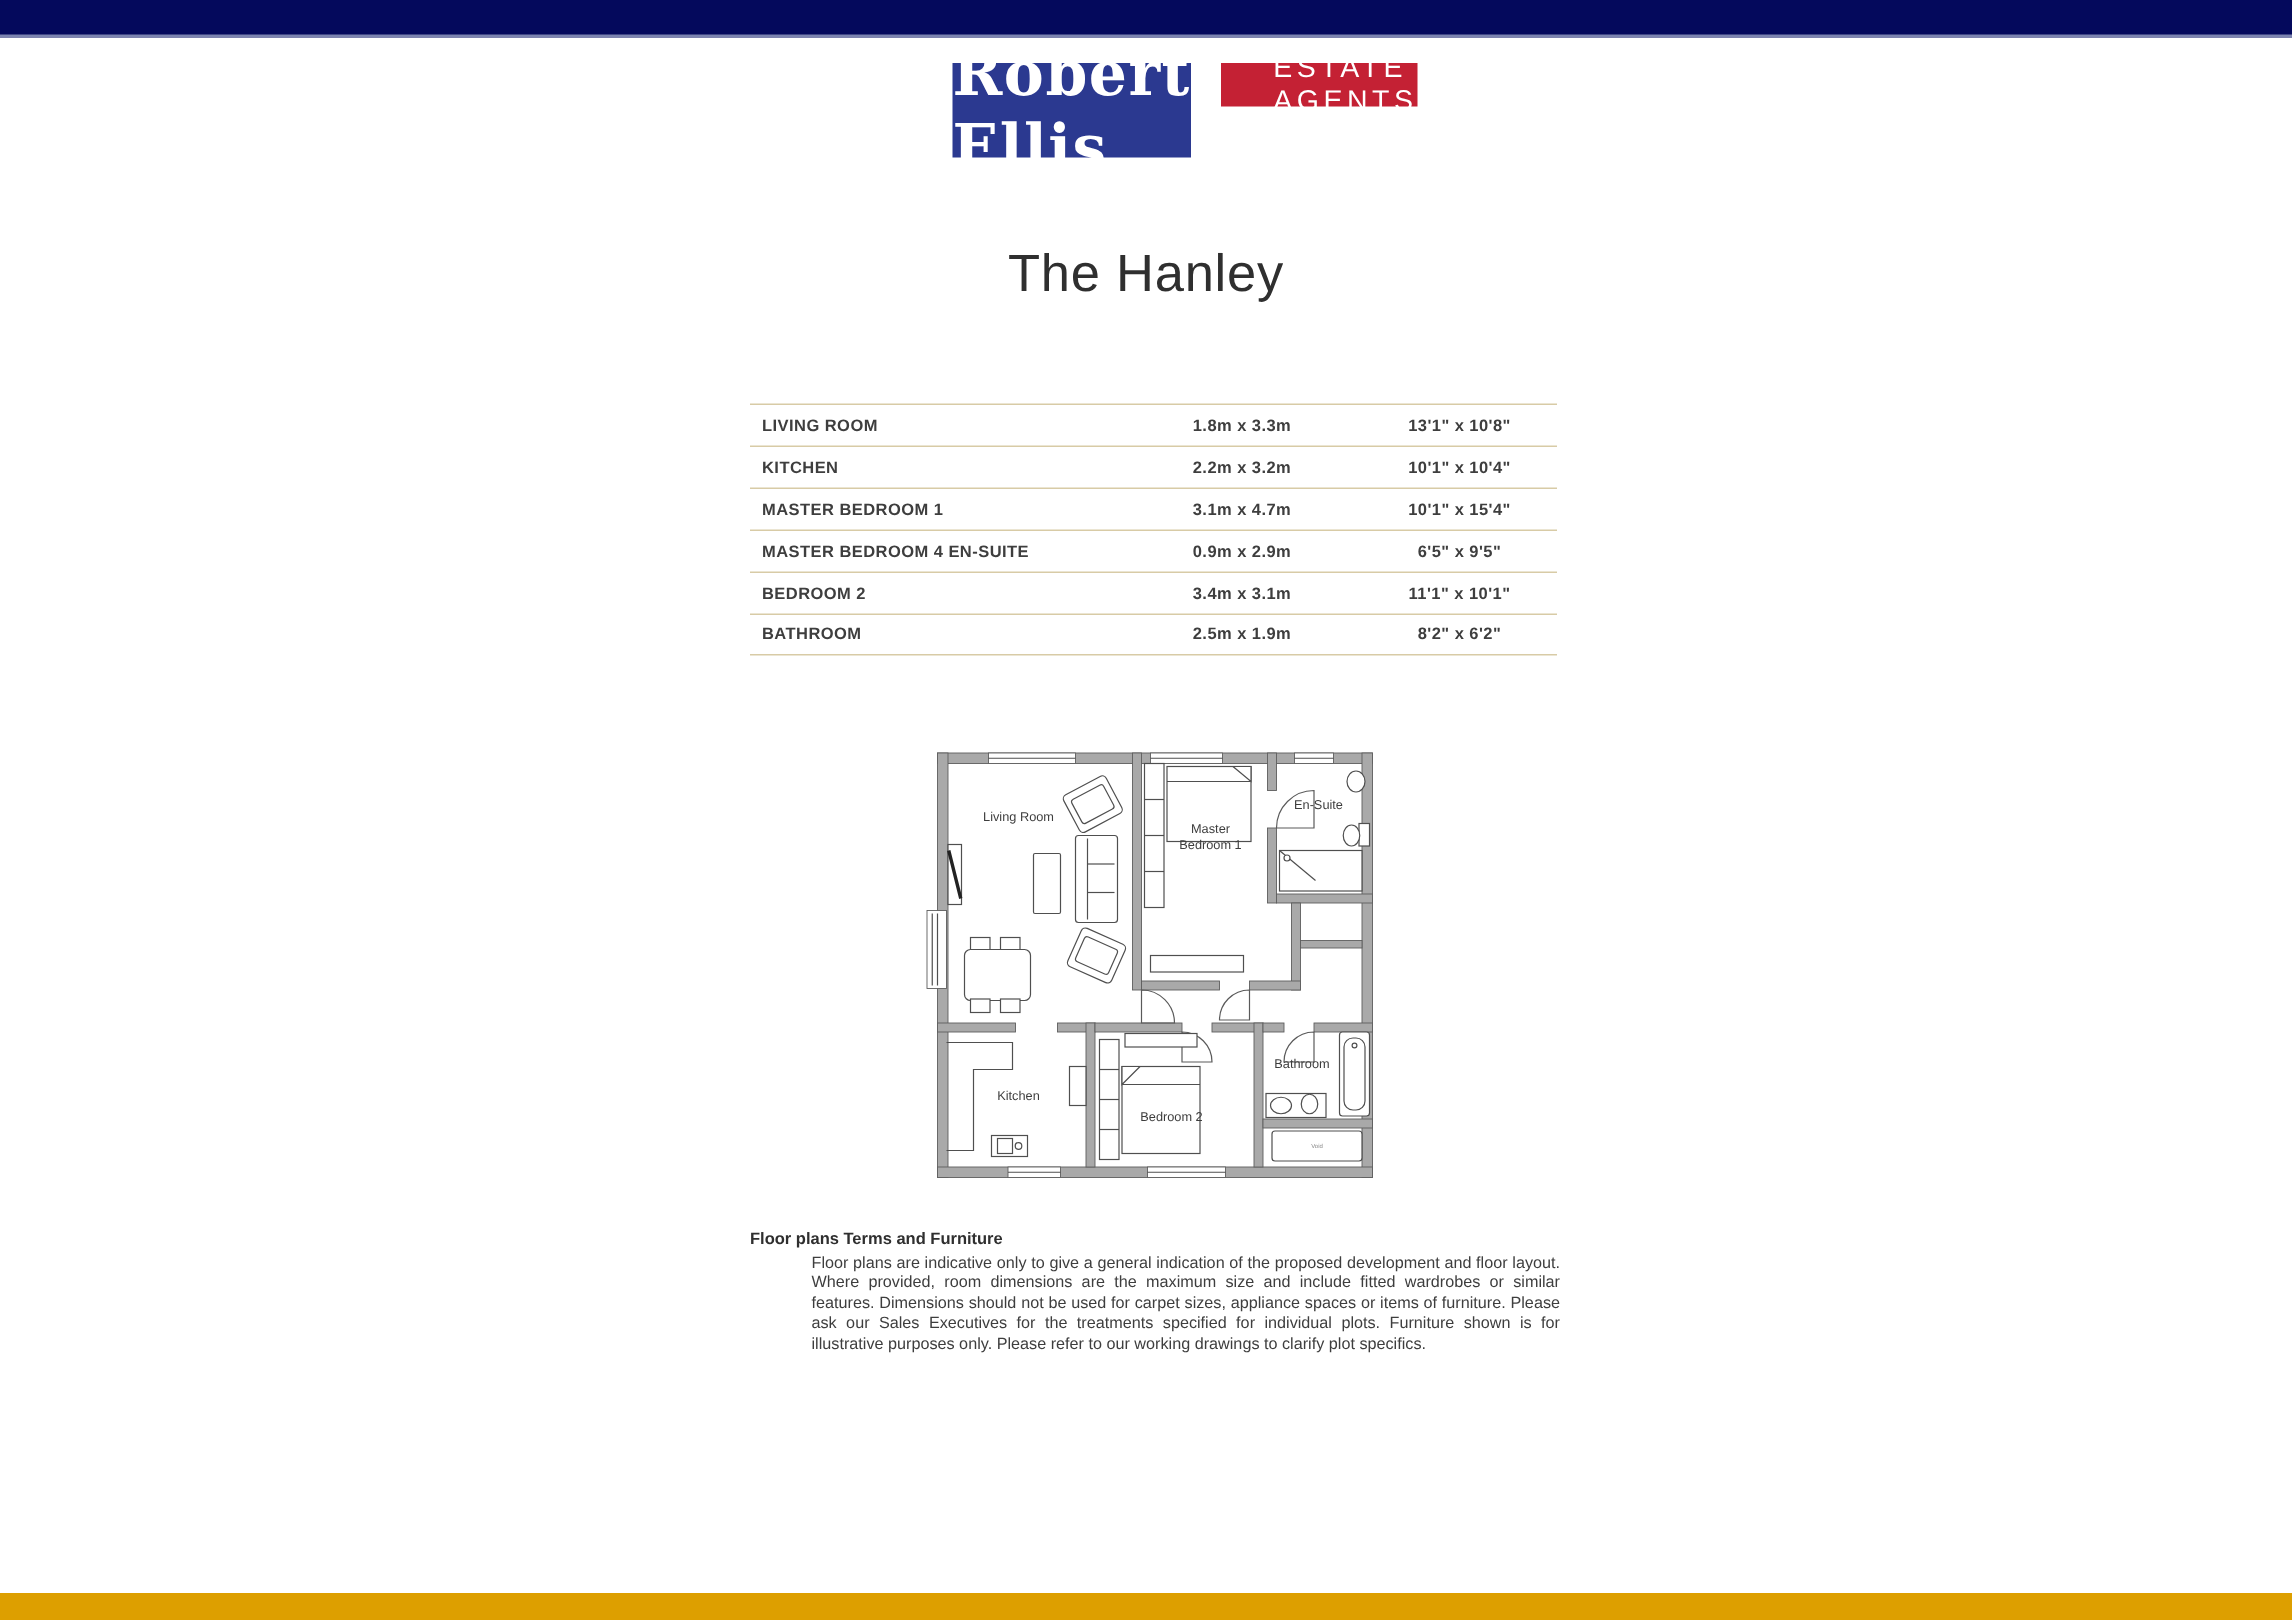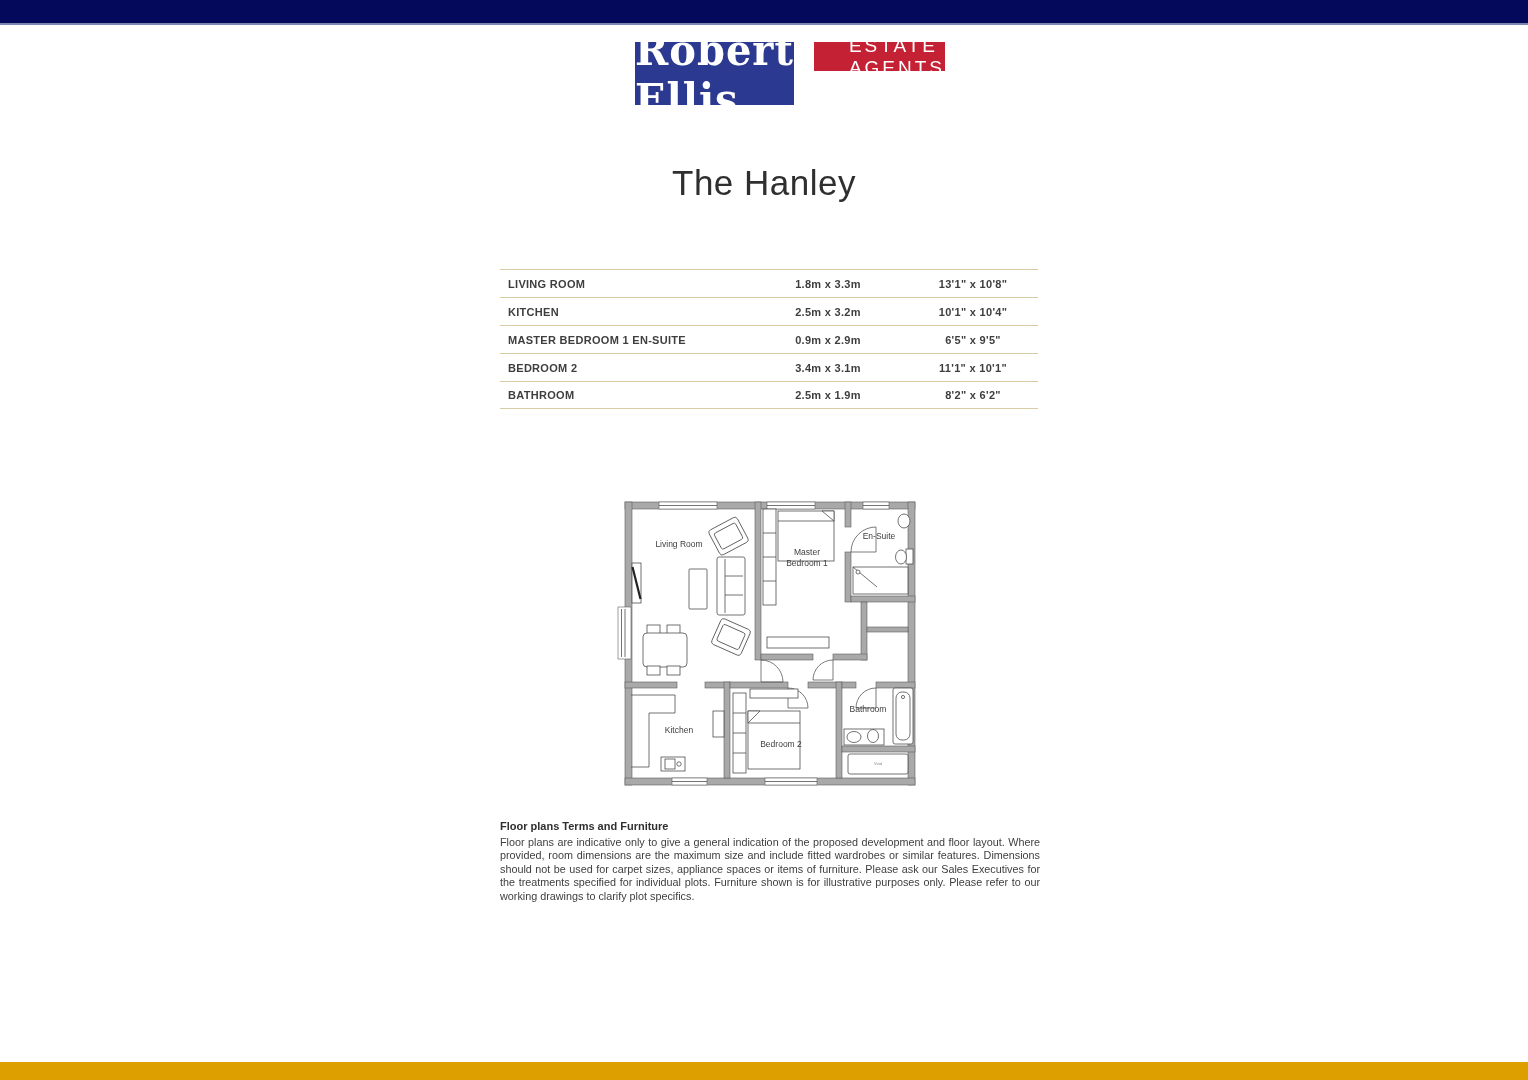--- a/index.html
+++ b/index.html
@@ -73,21 +73,21 @@
   .win  { fill: #ffffff; stroke: #5e5e5e; stroke-width: 0.6; }
   .furn { fill: #ffffff; stroke: #4f4f4f; stroke-width: 0.8; }
   .furn-line { stroke: #4f4f4f; stroke-width: 0.8; fill: none; }
   .door { stroke: #5a5a5a; stroke-width: 0.8; fill: none; }
 
   .terms {
     position: absolute; left: 500px; top: 820px; width: 540px;
     color: #3e3e3e;
   }
   .terms h3 { font-size: 11px; font-weight: 700; color: #2f2f2f; margin-bottom: 4px; }
-  .terms p  { font-size: 10.8px; line-height: 13.4px; text-align: justify; }
+  .terms p  { font-size: 10.8px; line-height: 13.4px; text-align: justify; margin-left: 41px; }
 </style>
 </head>
 <body>
 
 <div class="page">
 
   <div class="top-bar"></div>
 
   <div class="logo">
     <div class="logo-navy">
@@ -101,25 +101,30 @@
   <div class="page-title">The Hanley</div>
 
   <div class="dim-table">
     <div class="dim-row">
       <span class="dim-room">LIVING ROOM</span>
       <span class="dim-metric">1.8m x 3.3m</span>
       <span class="dim-imperial">13'1" x 10'8"</span>
     </div>
     <div class="dim-row">
       <span class="dim-room">KITCHEN</span>
-      <span class="dim-metric">2.5m x 3.2m</span>
+      <span class="dim-metric">2.2m x 3.2m</span>
       <span class="dim-imperial">10'1" x 10'4"</span>
     </div>
     <div class="dim-row">
-      <span class="dim-room">MASTER BEDROOM 1 EN-SUITE</span>
+      <span class="dim-room">MASTER BEDROOM 1</span>
+      <span class="dim-metric">3.1m x 4.7m</span>
+      <span class="dim-imperial">10'1" x 15'4"</span>
+    </div>
+    <div class="dim-row">
+      <span class="dim-room">MASTER BEDROOM 4 EN-SUITE</span>
       <span class="dim-metric">0.9m x 2.9m</span>
       <span class="dim-imperial">6'5" x 9'5"</span>
     </div>
     <div class="dim-row">
       <span class="dim-room">BEDROOM 2</span>
       <span class="dim-metric">3.4m x 3.1m</span>
       <span class="dim-imperial">11'1" x 10'1"</span>
     </div>
     <div class="dim-row">
       <span class="dim-room">BATHROOM</span>

